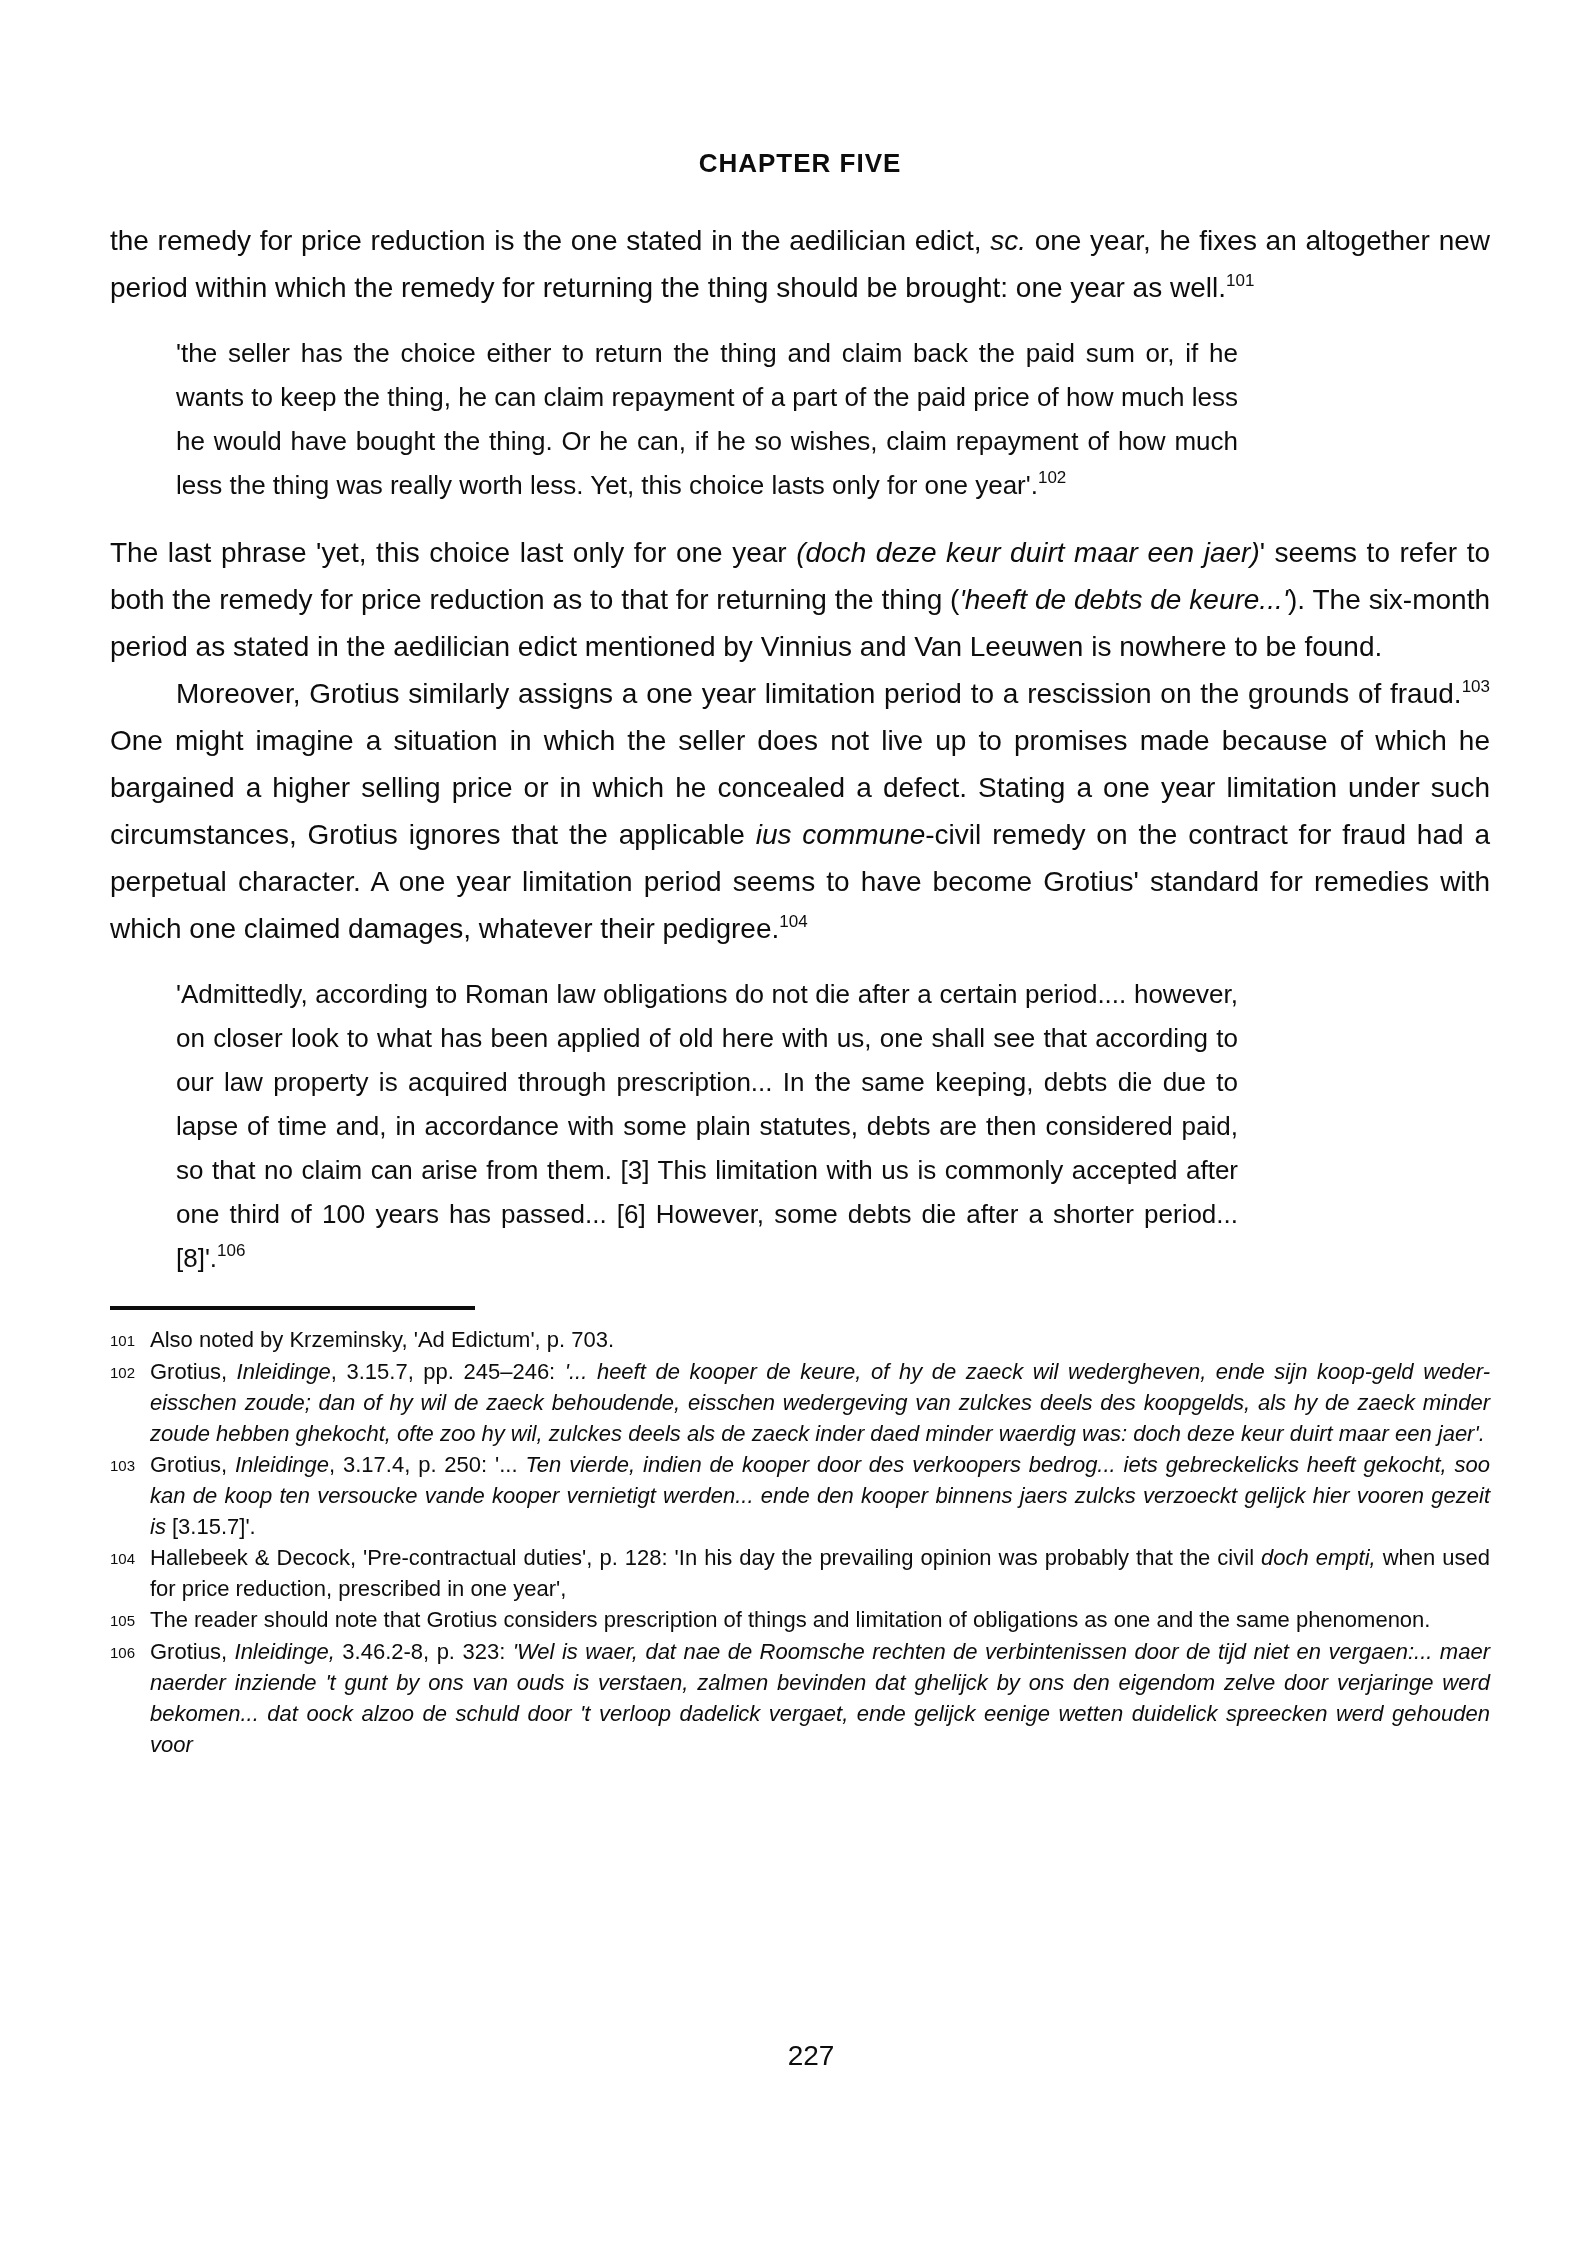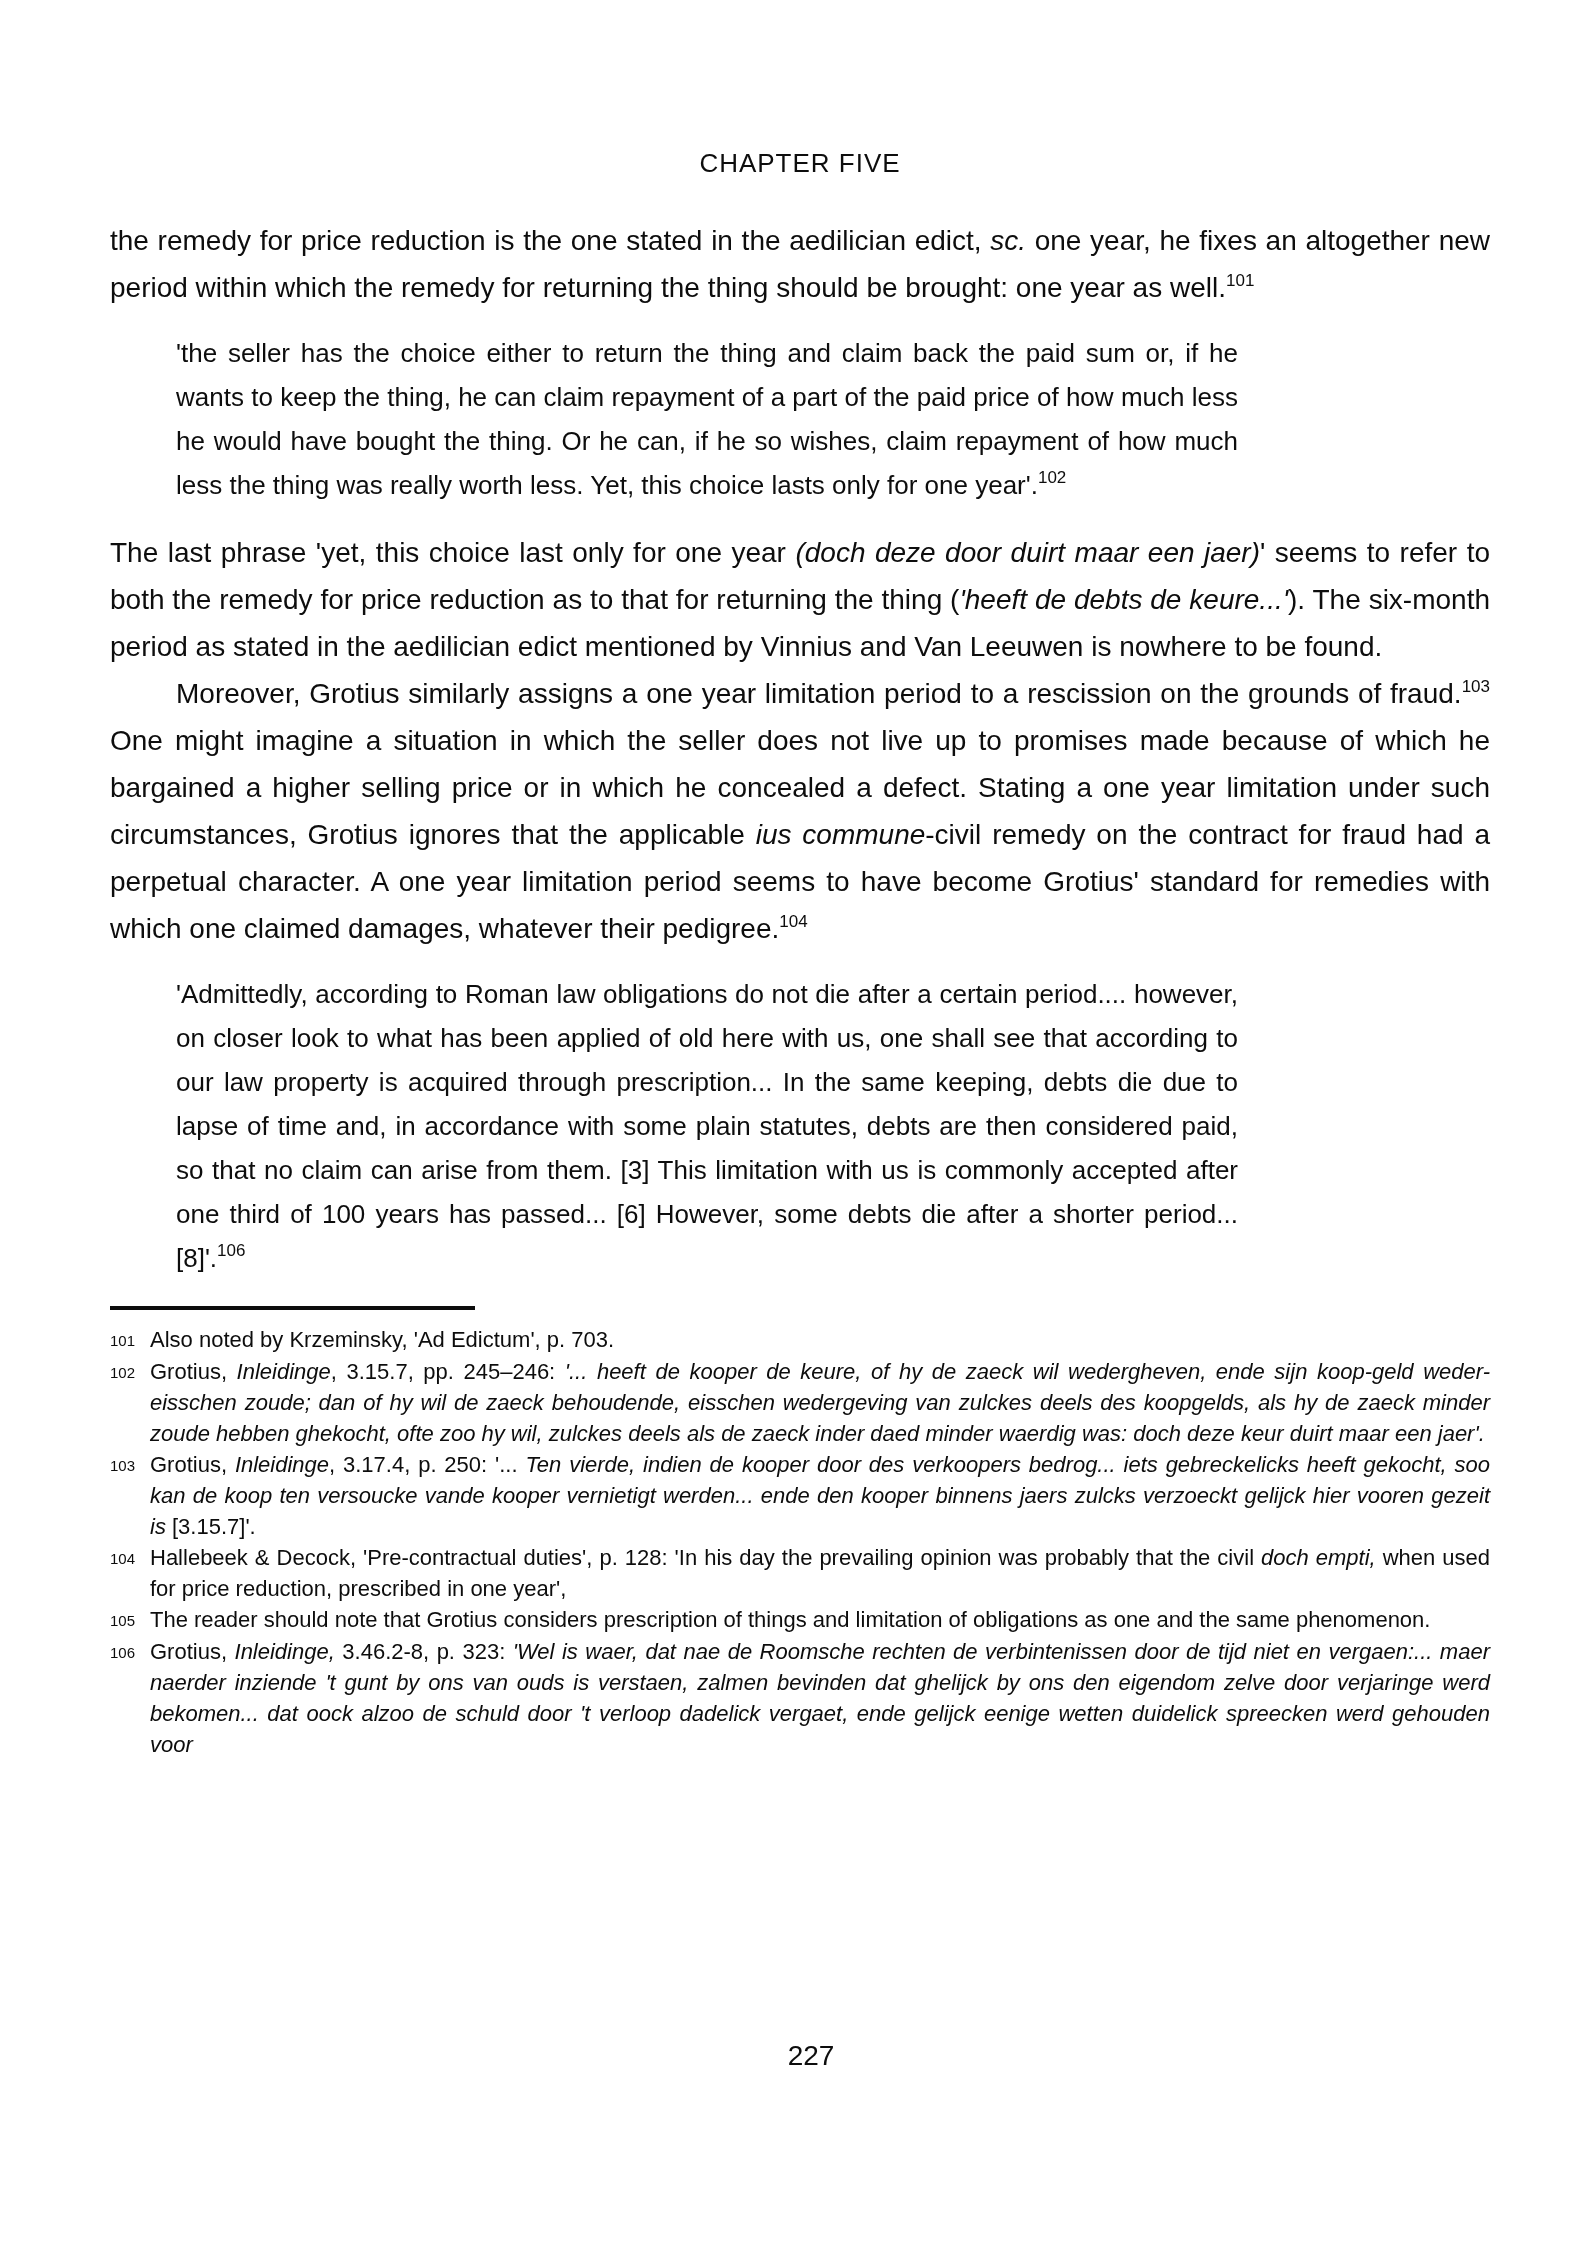--- a/index.html
+++ b/index.html
@@ -16,20 +16,21 @@
     font-family: "Liberation Sans", sans-serif;
     box-sizing: border-box;
     padding: 148px 104px 0 110px;
     overflow: hidden;
   }
   .running-head {
     text-align: center;
     font-size: 26px;
     letter-spacing: 1px;
     margin-bottom: 38px;
+    font-weight: bold;
   }
   .main-text {
     font-size: 28px;
     line-height: 47px;
     text-align: justify;
   }
   .para {
     margin: 0;
   }
   .para.indent {
@@ -85,21 +86,21 @@
 
 <div class="page">
 
   <div class="running-head">CHAPTER FIVE</div>
 
   <div class="main-text">
     <p class="para">the remedy for price reduction is the one stated in the aedilician edict, <i>sc.</i> one year, he fixes an altogether new period within which the remedy for returning the thing should be brought: one year as well.<sup>101</sup></p>
 
     <blockquote class="quote">'the seller has the choice either to return the thing and claim back the paid sum or, if he wants to keep the thing, he can claim repayment of a part of the paid price of how much less he would have bought the thing. Or he can, if he so wishes, claim repayment of how much less the thing was really worth less. Yet, this choice lasts only for one year'.<sup>102</sup></blockquote>
 
-    <p class="para">The last phrase 'yet, this choice last only for one year <i>(doch deze door duirt maar een jaer)</i>' seems to refer to both the remedy for price reduction as to that for returning the thing (<i>'heeft de debts de keure...'</i>). The six-month period as stated in the aedilician edict mentioned by Vinnius and Van Leeuwen is nowhere to be found.</p>
+    <p class="para">The last phrase 'yet, this choice last only for one year <i>(doch deze keur duirt maar een jaer)</i>' seems to refer to both the remedy for price reduction as to that for returning the thing (<i>'heeft de debts de keure...'</i>). The six-month period as stated in the aedilician edict mentioned by Vinnius and Van Leeuwen is nowhere to be found.</p>
 
     <p class="para indent">Moreover, Grotius similarly assigns a one year limitation period to a rescission on the grounds of fraud.<sup>103</sup> One might imagine a situation in which the seller does not live up to promises made because of which he bargained a higher selling price or in which he concealed a defect. Stating a one year limitation under such circumstances, Grotius ignores that the applicable <i>ius commune</i>-civil remedy on the contract for fraud had a perpetual character. A one year limitation period seems to have become Grotius' standard for remedies with which one claimed damages, whatever their pedigree.<sup>104</sup></p>
 
 
     <blockquote class="quote">'Admittedly, according to Roman law obligations do not die after a certain period.... however, on closer look to what has been applied of old here with us, one shall see that according to our law property is acquired through prescription... In the same keeping, debts die due to lapse of time and, in accordance with some plain statutes, debts are then considered paid, so that no claim can arise from them. [3] This limitation with us is commonly accepted after one third of 100 years has passed... [6] However, some debts die after a shorter period... [8]'.<sup>106</sup></blockquote>
   </div>
 
   <hr class="footnote-sep">
 
   <div class="footnotes">

